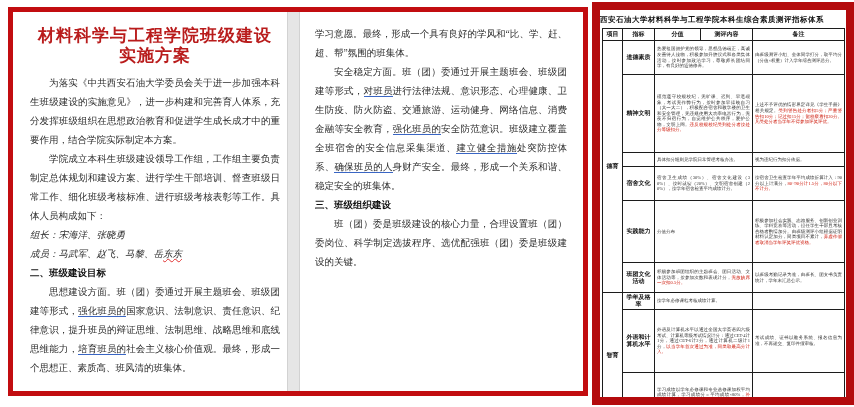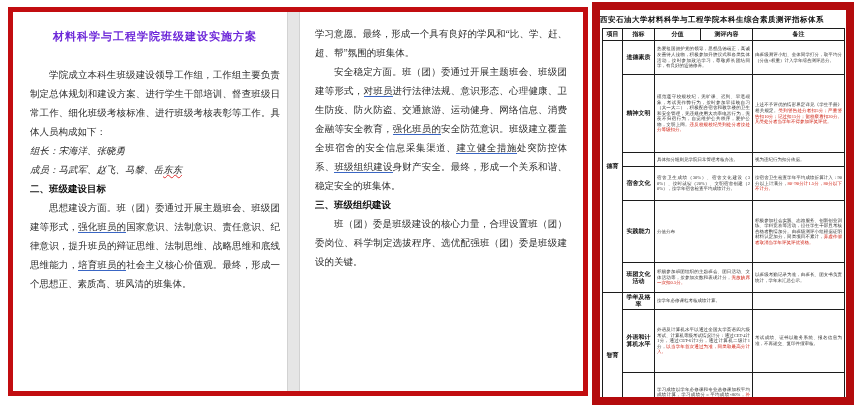--- a/index.html
+++ b/index.html
@@ -9,22 +9,22 @@
 
   
   .left-pane { position:absolute; left:8px; top:7px; width:580px; height:389px;
     border:5px solid #c20d10; background:#fff; display:flex; overflow:hidden; }
   .page1 { width:274px; padding:12px 7px 0 17px; overflow:hidden; }
   .page-gap { width:13px; background:#e6e6e6; border-left:1px solid #d2d2d2; border-right:1px solid #d2d2d2; }
   .page2 { flex:1; padding:13px 16px 0 15px; overflow:hidden; }
 
   .para { font-size:9.5px; line-height:19px; color:#2b2b2b; text-align:justify;
     word-break:break-all; }
-  .para-title { font-size:11px; font-weight:bold; text-align:center; color:#6d28d9;
-    line-height:20px; margin:2px 0 20px 0; letter-spacing:1px; }
+  .para-title { font-size:17px; font-weight:bold; text-align:center; color:#b91c1c;
+    line-height:20px; margin:2px 0 8px 0; letter-spacing:1px; }
   .para-h1 { font-weight:bold; color:#111; }
   .para-p { text-indent:19px; }
   .para-line { text-indent:0;font-style:italic; }
   .para-cont { text-indent:0; }
   .u-blue { border-bottom:1px solid #3a66c4; }
   .u-red { text-decoration:underline wavy #e03131 1px; text-decoration-skip-ink:none; }
 
   
   .right-pane { position:absolute; left:592px; top:2px; width:262px; height:403px;
     border:8px solid #b40b0d; background:#fff; overflow:hidden; }
@@ -44,30 +44,31 @@
   td.txt-cell .red { color:#cc1100; }
 </style>
 </head>
 <body>
 
 <div class="stage">
 
   <div class="left-pane">
     <div class="page1">
         <div class="para para-title"><span>材料科学与工程学院班级建设实施方案</span></div>
+        <div class="para para-p"><span>为落实《中共西安石油大学委员会关于进一步加强本科生班级建设的实施意见》，进一步构建和完善育人体系，充分发挥班级组织在思想政治教育和促进学生成长成才中的重要作用，结合学院实际制定本方案。</span></div>
         <div class="para para-p"><span>学院成立本科生班级建设领导工作组，工作组主要负责制定总体规划和建设方案、进行学生干部培训、督查班级日常工作、细化班级考核标准、进行班级考核表彰等工作。具体人员构成如下：</span></div>
         <div class="para para-line"><span>组长：宋海洋、张晓勇</span></div>
         <div class="para para-line"><span>成员：马武军、赵飞、马黎、岳</span><span class="u-red">东东</span></div>
         <div class="para para-h1"><span>二、班级建设目标</span></div>
         <div class="para para-p"><span>思想建设方面。班（团）委通过开展主题班会、班级团建等形式，</span><span class="u-blue">强化班员的</span><span>国家意识、法制意识、责任意识、纪律意识，提升班员的辩证思维、法制思维、战略思维和底线思维能力，</span><span class="u-blue">培育班员的</span><span>社会主义核心价值观。最终，形成一个思想正、素质高、班风清的班集体。</span></div>
       </div>
     <div class="page-gap"></div>
     <div class="page2">
         <div class="para para-cont"><span>学习意愿。最终，形成一个具有良好的学风和“比、学、赶、超、帮”氛围的班集体。</span></div>
-        <div class="para para-p"><span>安全稳定方面。班（团）委通过开展主题班会、班级团建等形式，</span><span class="u-blue">对班员</span><span>进行法律法规、意识形态、心理健康、卫生防疫、防火防盗、交通旅游、运动健身、网络信息、消费金融等安全教育，</span><span class="u-blue">强化班员的</span><span>安全防范意识。班级建立覆盖全班宿舍的安全信息采集渠道、</span><span class="u-blue">建立健全措施</span><span>处突防控体系、</span><span class="u-blue">班级组织建设</span><span>身财产安全。最终，形成一个关系和谐、稳定安全的班集体。</span></div>
+        <div class="para para-p"><span>安全稳定方面。班（团）委通过开展主题班会、班级团建等形式，</span><span class="u-blue">对班员</span><span>进行法律法规、意识形态、心理健康、卫生防疫、防火防盗、交通旅游、运动健身、网络信息、消费金融等安全教育，</span><span class="u-blue">强化班员的</span><span>安全防范意识。班级建立覆盖全班宿舍的安全信息采集渠道、</span><span class="u-blue">建立健全措施</span><span>处突防控体系、</span><span class="u-blue">确保班员的人</span><span>身财产安全。最终，形成一个关系和谐、稳定安全的班集体。</span></div>
         <div class="para para-h1"><span>三、班级组织建设</span></div>
         <div class="para para-p"><span>班（团）委是班级建设的核心力量，合理设置班（团）委岗位、科学制定选拔程序、选优配强班（团）委是班级建设的关键。</span></div>
       </div>
   </div>
 
   <div class="right-pane">
     <div class="tbl-title">西安石油大学材料科学与工程学院本科生综合素质测评指标体系</div>
     <table class="eval">
       <colgroup>
         <col class="c-proj">

